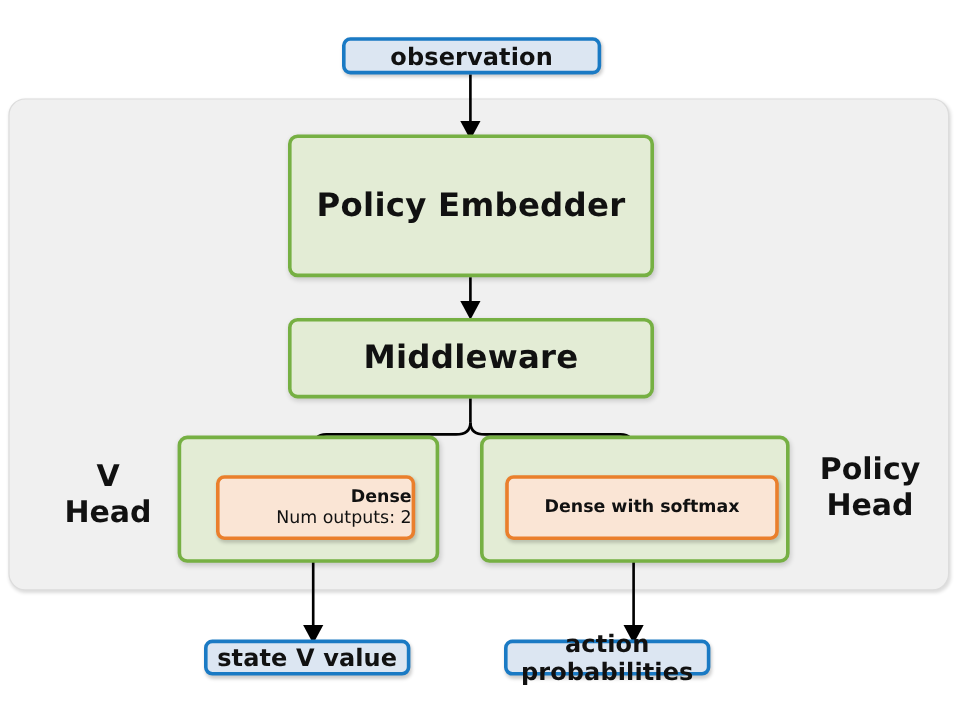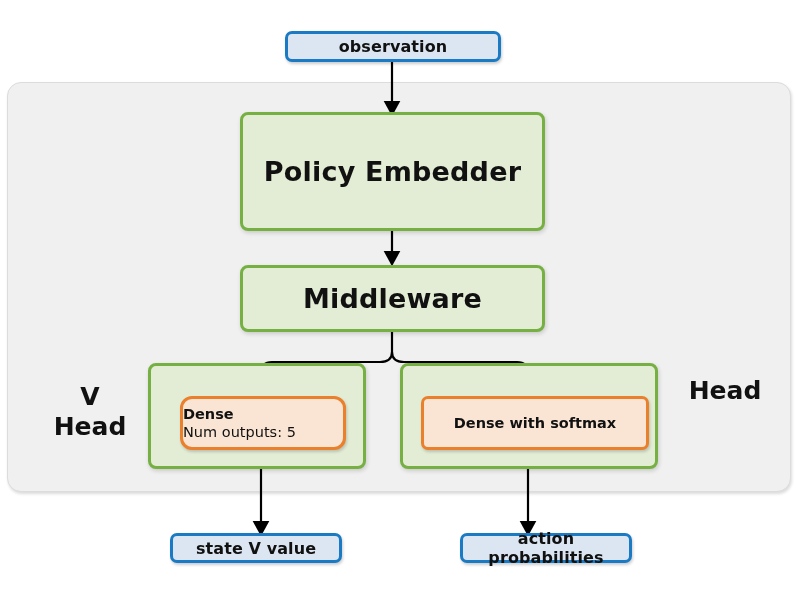--- a/index.html
+++ b/index.html
@@ -46,21 +46,21 @@
     box-shadow: 1px 2px 3px rgba(0,0,0,0.14);
     box-sizing: border-box;
   }
   
   .io-box {
     background: #dce6f2;
     border: 3px solid #1a7ac4;
     border-radius: 7px;
     box-shadow: 1px 2px 3px rgba(0,0,0,0.20);
     font-weight: bold;
-    font-size: 16px;
+    font-size: 20px;
     letter-spacing: 0.1px;
   }
   
   .green-box {
     background: #e3ecd5;
     border: 3px solid #76b043;
     border-radius: 8px;
     box-shadow: 1px 2px 4px rgba(0,0,0,0.16);
   }
   .green-big-label {
@@ -136,38 +136,39 @@
     <span class="green-big-label">Middleware</span>
   </div>
 
   <div class="head-label" style="left:35px; top:382px; width:110px;">
     <div>V</div>
     <div>Head</div>
   </div>
 
   <div class="node green-box" style="left:148px; top:363px; width:218px; height:106px;">
     <div class="orange-box" style="position:absolute; left:29px; top:30px; width:160px; height:48px;
-                display:flex; flex-direction:column; align-items:flex-start; justify-content:center;border-radius:12px;">
+                display:flex; flex-direction:column; align-items:flex-end; justify-content:center;">
       <div class="orange-title">Dense</div>
-      <div class="orange-sub">Num outputs: 5</div>
+      <div class="orange-sub">Num outputs: 2</div>
     </div>
   </div>
 
   <div class="node green-box" style="left:400px; top:363px; width:258px; height:106px;">
     <div class="orange-box" style="position:absolute; left:18px; top:30px; width:222px; height:48px;
                 display:flex; flex-direction:column; align-items:center; justify-content:center;">
       <div class="orange-title">Dense with softmax</div>
     </div>
   </div>
 
   <div class="head-label" style="left:662px; top:376px; width:126px;">
+    <div>Policy</div>
     <div>Head</div>
   </div>
 
   <div class="node io-box" style="left:170px; top:533px; width:172px; height:30px;">
     <span>state V value</span>
   </div>
 
-  <div class="node io-box" style="left:460px; top:533px; width:172px; height:30px;">
+  <div class="node io-box" style="left:420px; top:533px; width:172px; height:30px;">
     <span>action probabilities</span>
   </div>
 
 </div>
 
 </body></html>

